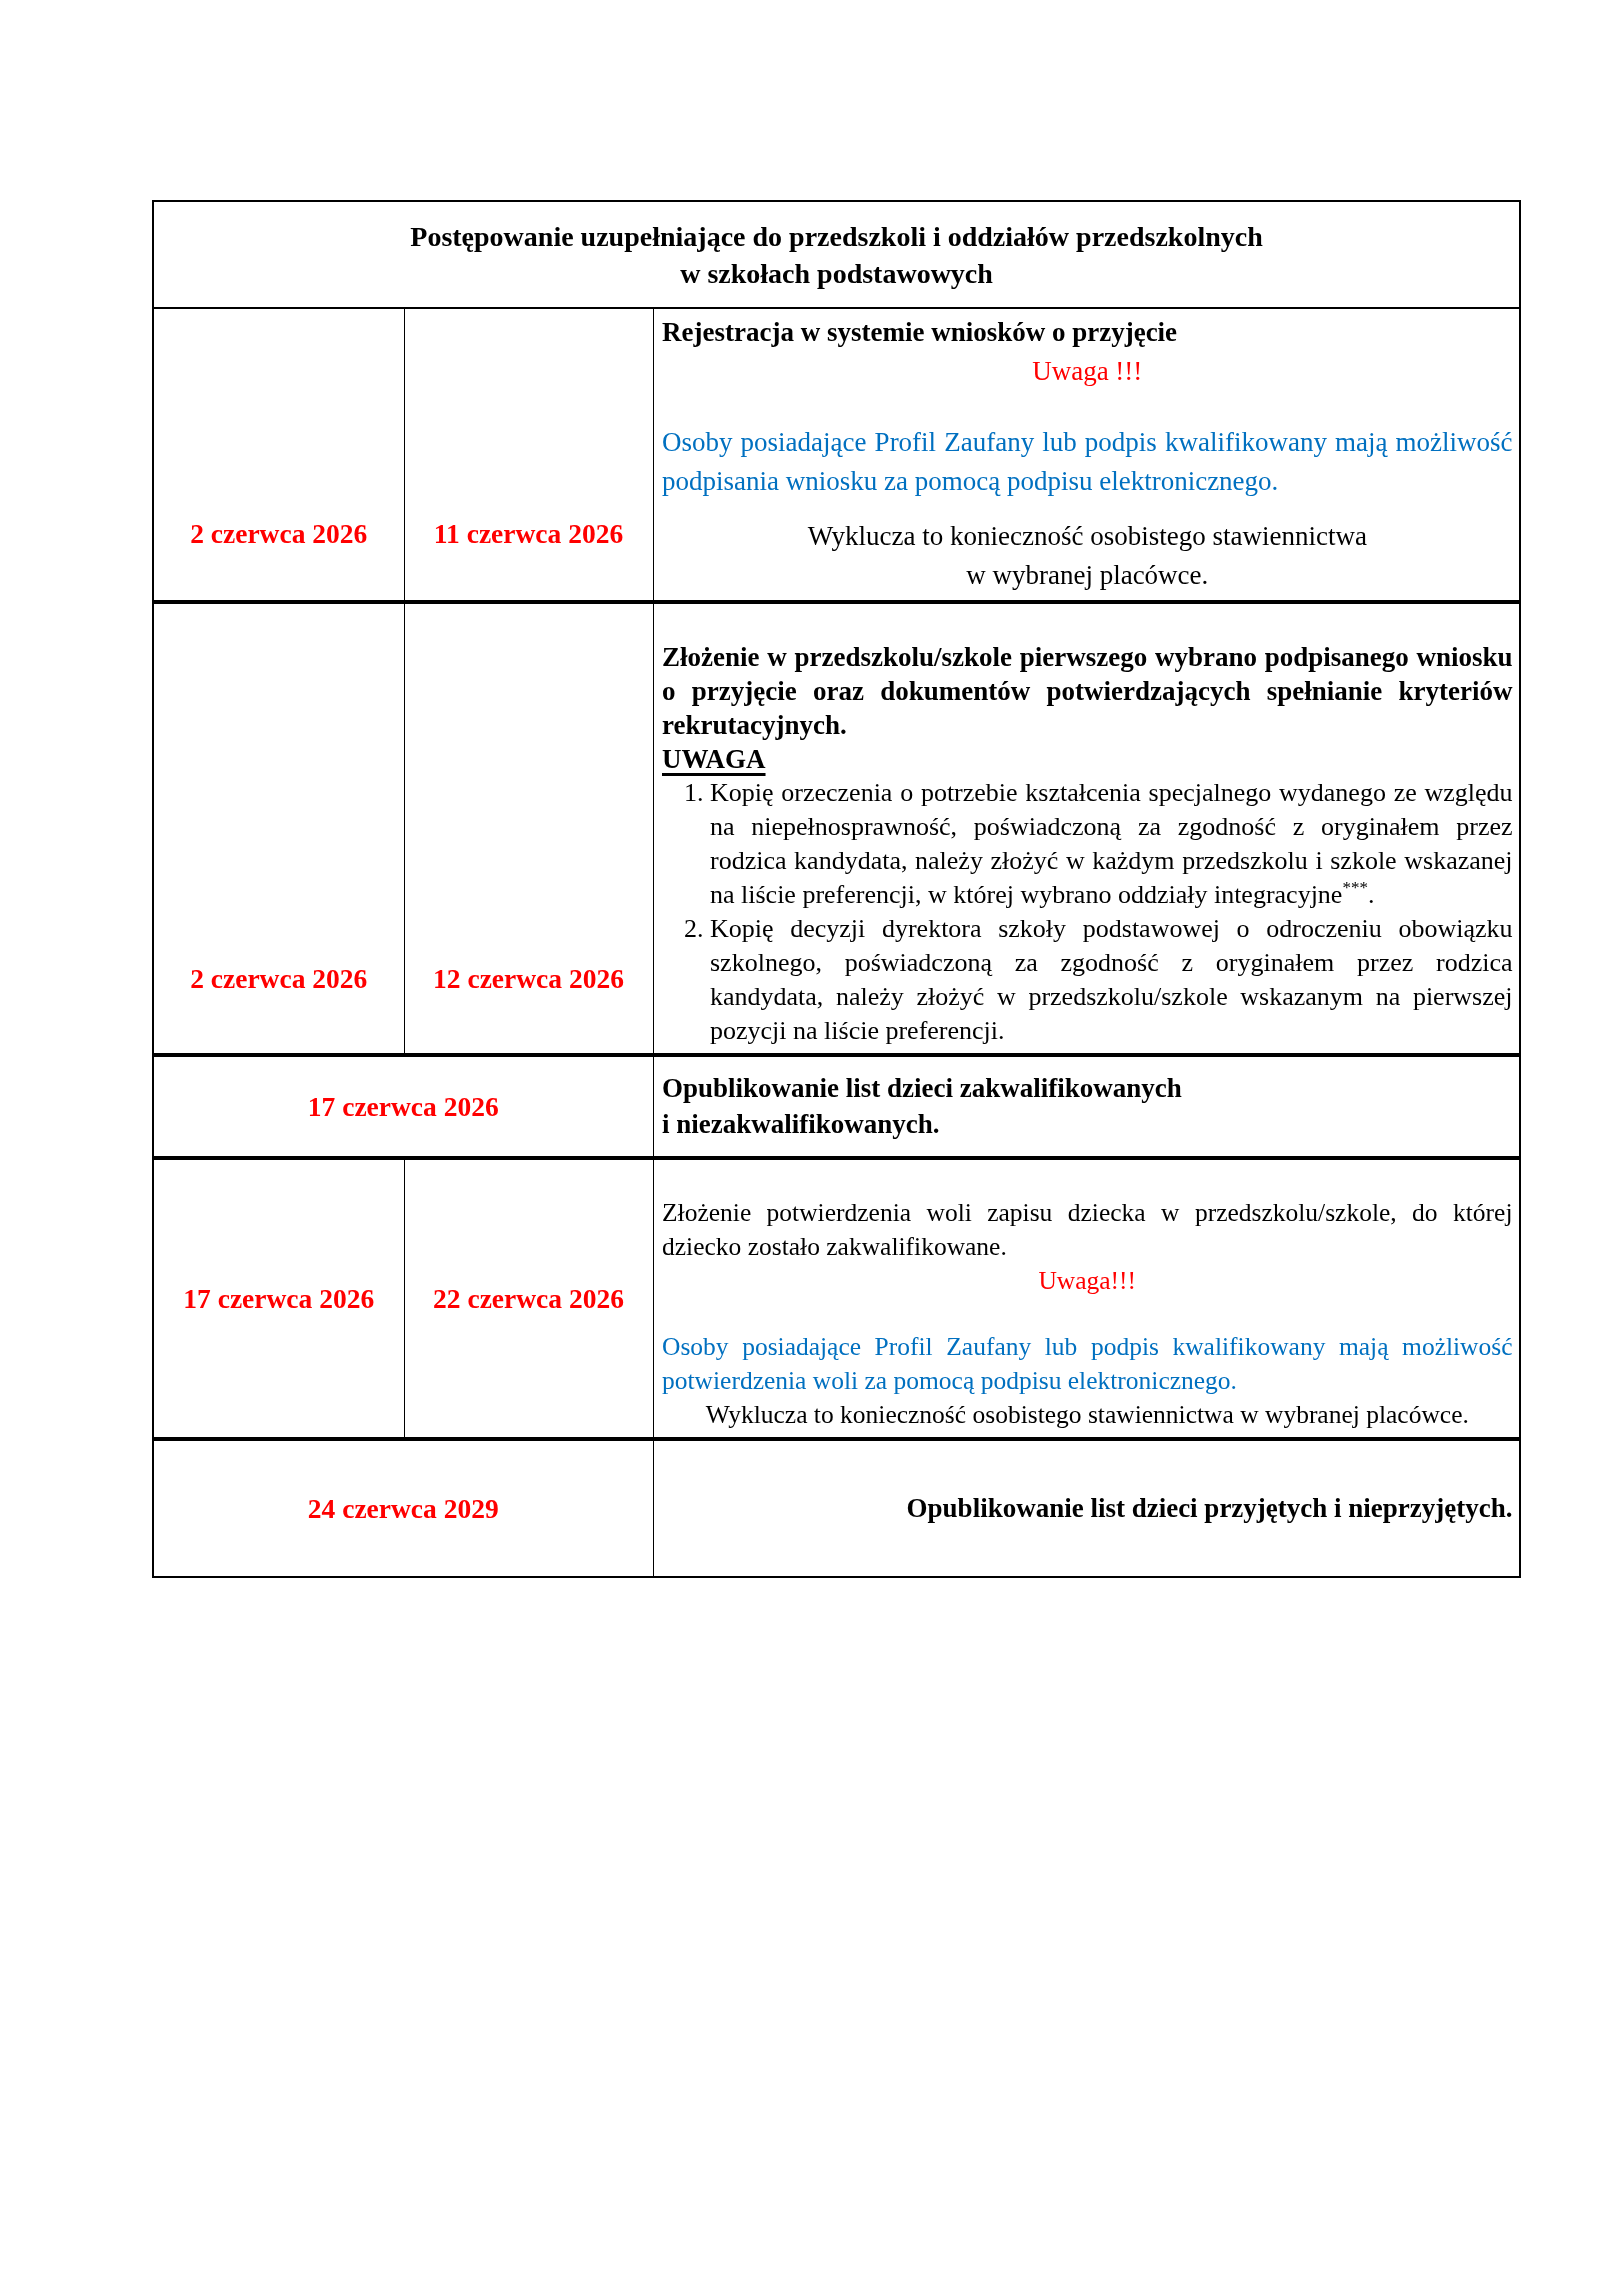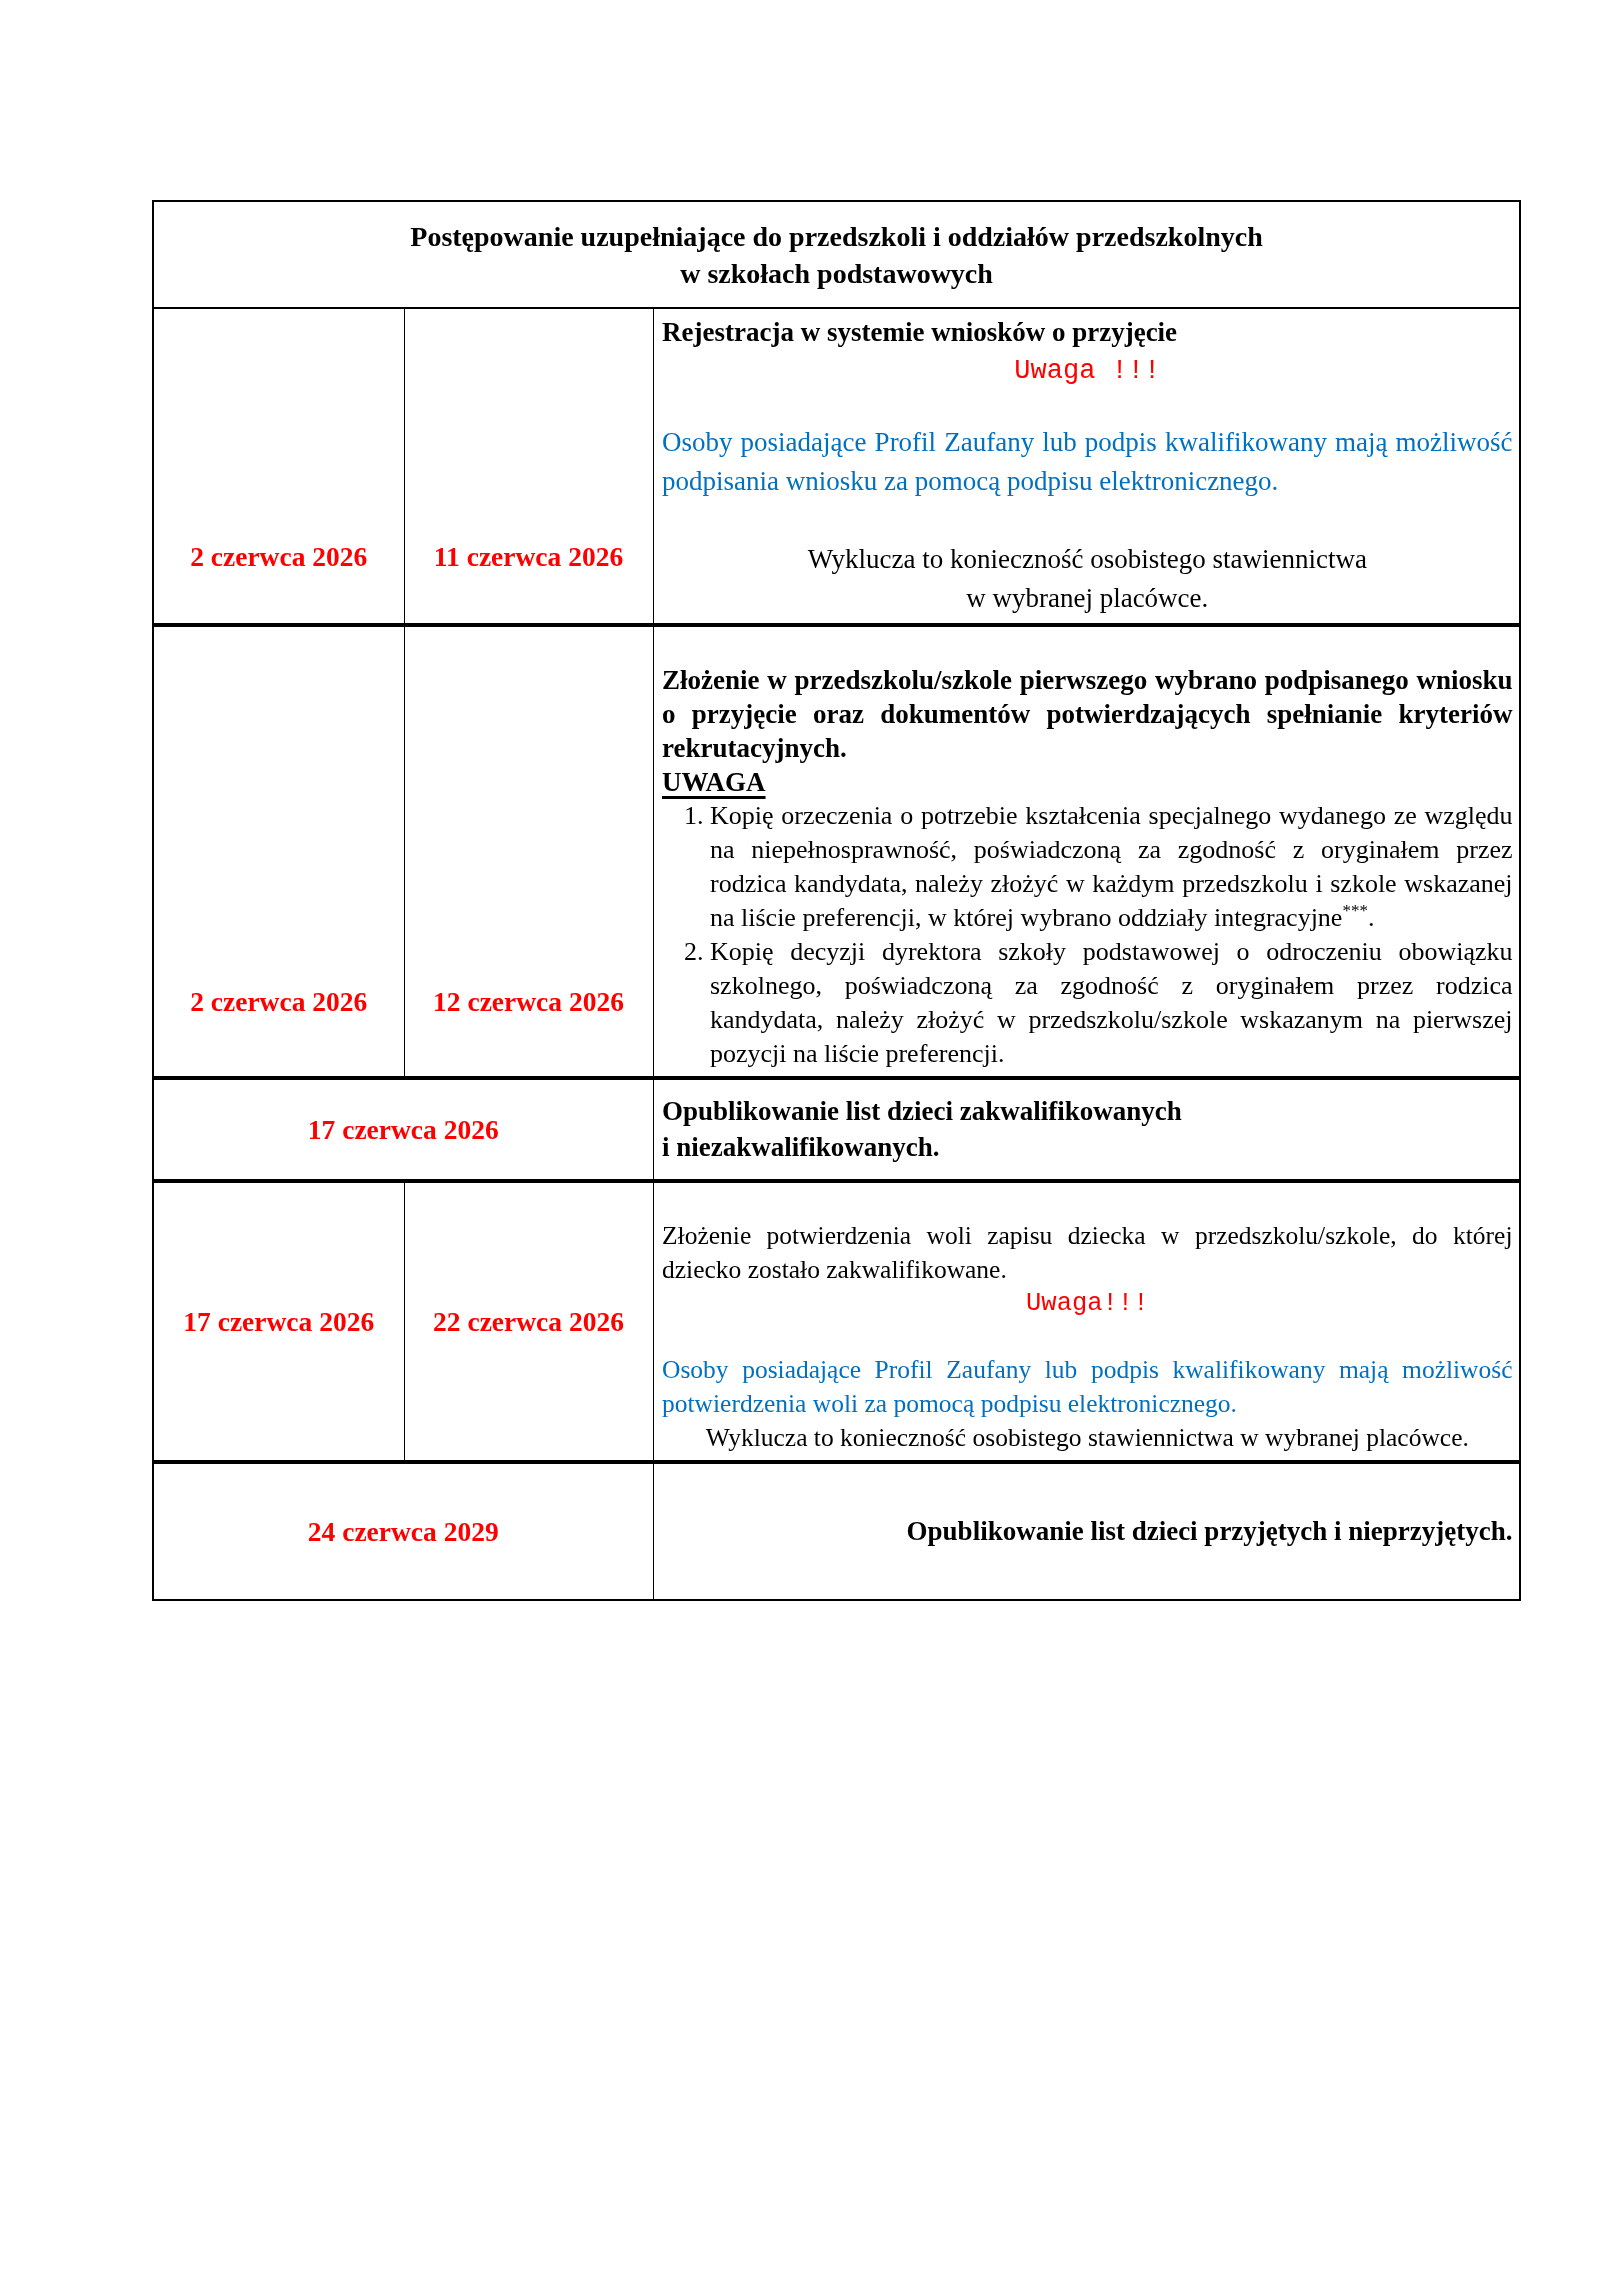--- a/index.html
+++ b/index.html
@@ -50,29 +50,29 @@
   .v-top { vertical-align: top; }
   .r1 { line-height: 39px; }
   .r2 { line-height: 34px; }
   .r3 { line-height: 36px; font-weight: bold; }
   .r4 { line-height: 34px; font-size: 25.5px; }
   .r5 { text-align: right; font-weight: bold; }
 
   .bold { font-weight: bold; }
   .center { text-align: center; }
   .justify { text-align: justify; margin-top: 32px; }
-  .red { color: var(--red, #ff0000); font-family: Liberation Mono, monospace; }
+  .red { color: var(--red, #ff0000); }
   .blue { color: var(--blue, #0070c0); }
   .uwaga {
     font-weight: bold;
     text-decoration: underline;
     text-decoration-thickness: 2.6px;
     text-underline-offset: 5.2px;
   }
-  .gap-above { margin-top: 39px; }
+  .gap-above { margin-top: 16px; }
 
   ol.req-list {
     list-style: decimal outside;
     padding-left: 48px;
     font-size: 26px;
   }
   ol.req-list li { text-align: justify; }
   sup.stars { font-size: 17px; vertical-align: super; line-height: 0; }
 </style>
 </head>

